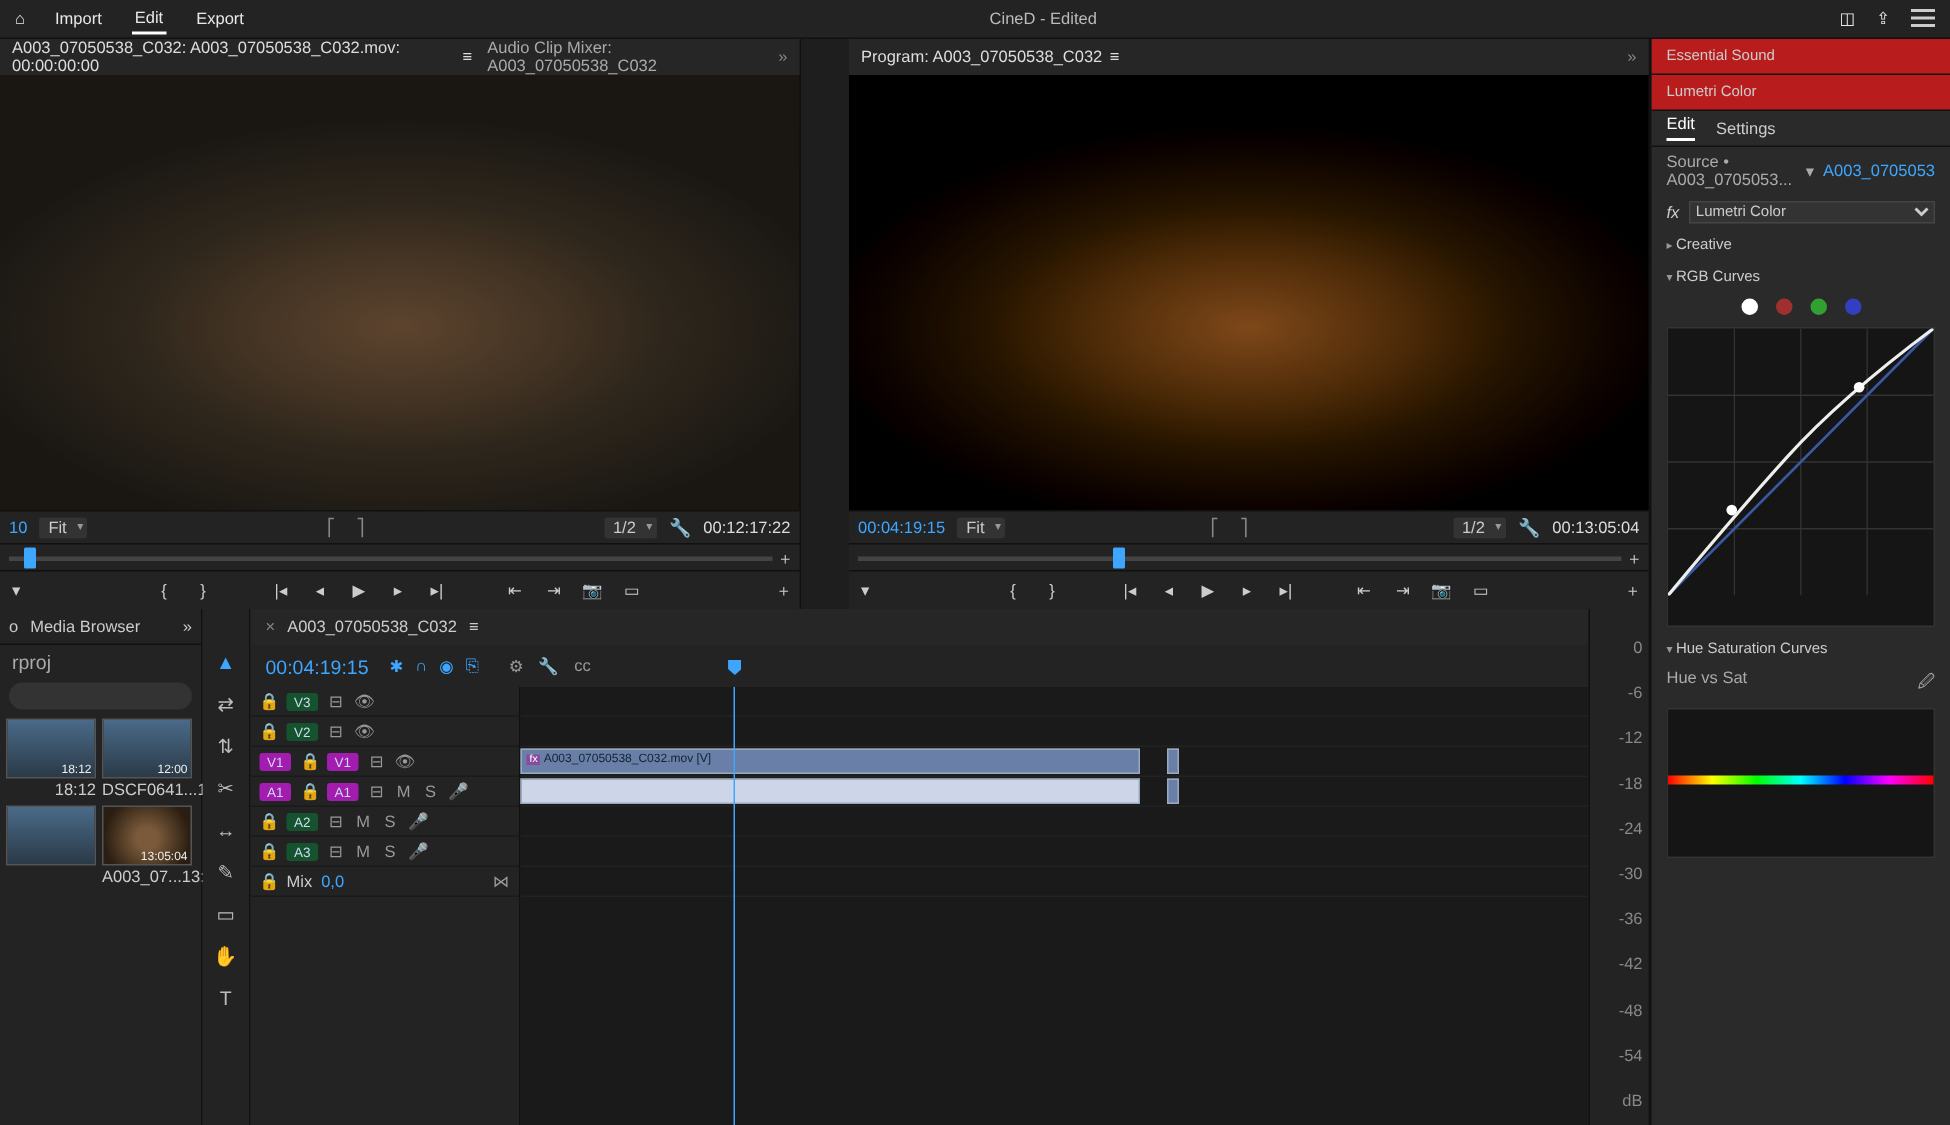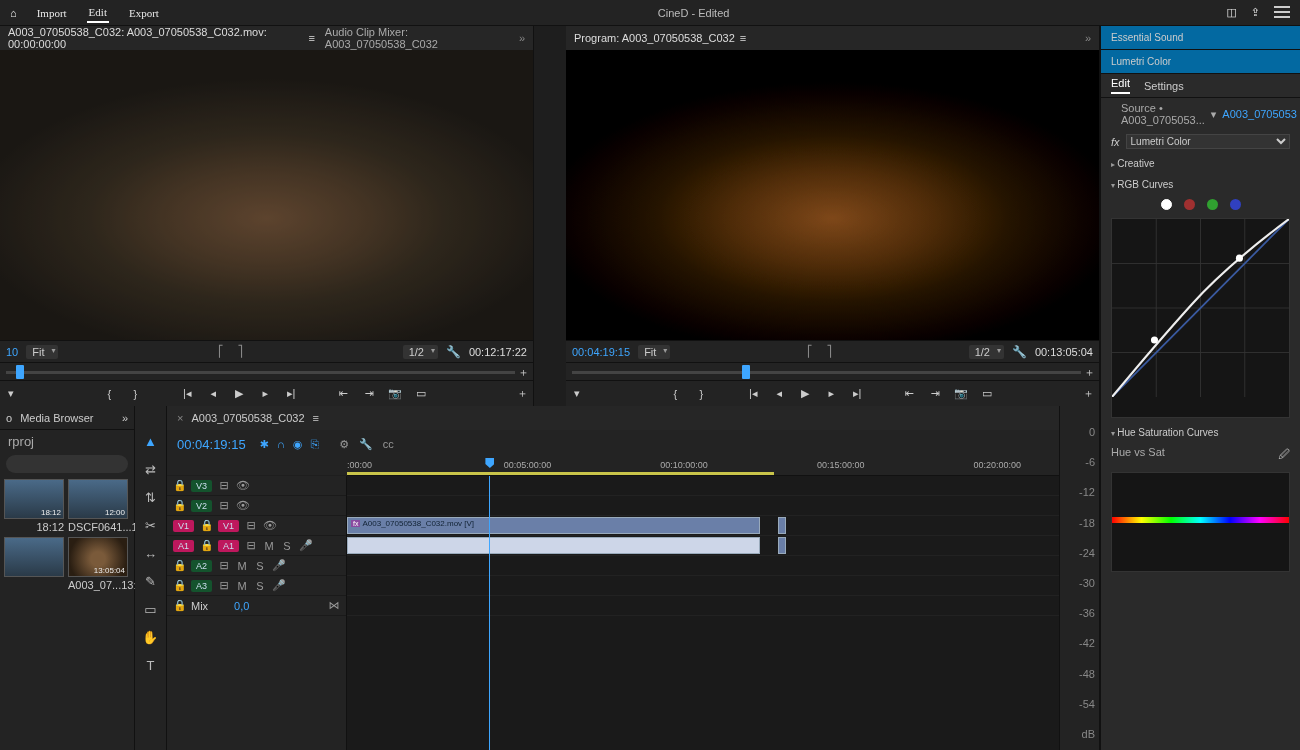--- a/index.html
+++ b/index.html
@@ -1,21 +1,21 @@
 <!DOCTYPE html>
 <html><head>
 <meta charset="utf-8">
 <style>
 * { margin: 0; padding: 0; box-sizing: border-box; font-family: -apple-system, 'Segoe UI', Arial, sans-serif; font-size: 11px; user-select: none; }
 body { background: #1e1e1e; color: #ccc; width: 1300px; height: 750px; overflow: hidden; display: flex; flex-direction: column; }
 
 
 .topbar { height: 26px; background: #232323; display: flex; align-items: center; padding: 0 10px; gap: 18px; border-bottom: 1px solid #111; }
 .topbar .icon, .topbar span { color: #e8e8e8; }
-.topbar .menu-item { cursor: pointer; padding: 3px 2px; font-family: Liberation Serif, serif; }
+.topbar .menu-item { cursor: pointer; padding: 3px 2px; }
 .topbar .menu-item.active { border-bottom: 2px solid #fff; }
 .topbar .center { flex: 1; text-align: center; color: #bbb; }
 .topbar .right { display: flex; gap: 14px; }
 
 
 
 .main { flex: 1; display: flex; }
 .left-col { flex: 1; display: flex; flex-direction: column; border-right: 1px solid #111; }
 .right-panel { width: 200px; background: #2a2a2a; border-left: 1px solid #111; display: flex; flex-direction: column; overflow: hidden; }
 
@@ -85,37 +85,37 @@
 .ruler { height: 18px; background:#232323; display:flex; position:relative; border-bottom:1px solid #111; margin-left:180px; }
 .ruler .hhead { position:absolute; left:-180px; width:180px; height:100%; background:#232323; }
 .ruler .tick { position:absolute; top:2px; font-size:9px; color:#aaa; }
 .ruler .bar { position:absolute; bottom:0; height:3px; background:#c9c44a; }
 .tracks { flex:1; display:flex; position:relative; }
 .track-headers { width: 180px; background:#232323; border-right:1px solid #111; }
 .tr-head { height:20px; display:flex; align-items:center; gap:6px; padding:0 6px; border-bottom:1px solid #1a1a1a; font-size:9px; color:#ccc; }
 .tr-head .tag { background:#14532d; color:#cde; padding:1px 5px; border-radius:2px; font-size:9px; }
 .tr-head .tag.sel { background:#3a6aa0; }
 .tr-head .ico { width:12px; text-align:center; color:#999; cursor:pointer; }
-.tr-head.v1 .tag, .tr-head.a1 .tag { background:#be185d; }
+.tr-head.v1 .tag, .tr-head.a1 .tag { background:#a21caf; }
 .track-area { flex:1; position:relative; background:#1a1a1a; }
 .track-row { height:20px; border-bottom:1px solid #222; position:relative; }
 .clip { position:absolute; top:1px; bottom:1px; background:#6a7fa8; border:1px solid #9ab; font-size:8px; color:#123; padding:1px 3px; overflow:hidden; }
 .clip.fx::before { content:'fx'; background:#8a4aa0; color:#fff; padding:0 2px; margin-right:2px; font-size:7px; }
 .playhead-line { position:absolute; top:0; bottom:0; width:1px; background:#3ea6ff; }
 .playhead-line::before { content:''; position:absolute; top:-18px; left:-4px; width:9px; height:10px; background:#3ea6ff; clip-path: polygon(0 0,100% 0,100% 60%,50% 100%,0 60%); }
 
 .level-meter { width: 40px; background:#232323; border-left:1px solid #111; position:relative; }
 .level-meter .scale { position:absolute; right:4px; top:20px; bottom:10px; display:flex; flex-direction:column; justify-content:space-between; font-size:8px; color:#888; text-align:right; }
 
 
-.rp-tab { height:24px; background:#0369a1; display:flex; align-items:center; padding:0 10px; color:#ccc; border-bottom:1px solid #111; font-size:10px; }
+.rp-tab { height:24px; background:#b91c1c; display:flex; align-items:center; padding:0 10px; color:#ccc; border-bottom:1px solid #111; font-size:10px; }
 .rp-tab.sub { background:#2a2a2a; gap:14px; }
 .rp-tab.sub span { cursor:pointer; }
 .rp-tab.sub .active { color:#fff; border-bottom:2px solid #fff; padding-bottom:3px; }
-.rp-source { padding:4px 20px; font-size:9px; color:#aaa; display:flex; gap:6px; align-items:center;justify-content:space-between; }
+.rp-source { padding:4px 10px; font-size:9px; color:#aaa; display:flex; gap:6px; align-items:center;justify-content:space-between; }
 .rp-source .link { color:#3ea6ff; }
 .rp-effect { padding:4px 10px; display:flex; align-items:center; gap:6px; font-size:10px; }
 .rp-effect select { background:#333; color:#ccc; border:1px solid #444; font-size:10px; flex:1; }
 .rp-section { padding:5px 10px; font-size:10px; color:#ccc; cursor:pointer; }
 .rp-section::before { content:'▸ '; color:#999; font-size:8px; }
 .rp-section.open::before { content:'▾ '; }
 .curve-box { margin:4px 10px; height:200px; background:#151515; border:1px solid #333; position:relative; }
 .curve-dots { display:flex; gap:12px; justify-content:center; padding:4px 0; }
 .curve-dots .dot { width:11px; height:11px; border-radius:50%; cursor:pointer; }
 .dot.white { background:#fff; border:1px solid #fff; }
@@ -320,29 +320,20 @@
         <span>∩</span>
         <span>◉</span>
         <span>⎘</span>
       </div>
       <div class="grey-icons">
         <span>⚙</span>
         <span>🔧</span>
         <span>cc</span>
       </div>
     </div>
-    <div class="ruler">
-      <div class="hhead"></div>
-    <span class="tick" style="left: 0%;">:00:00</span>
-            <span class="tick" style="left: 22%;">00:05:00:00</span>
-            <span class="tick" style="left: 44%;">00:10:00:00</span>
-            <span class="tick" style="left: 66%;">00:15:00:00</span>
-            <span class="tick" style="left: 88%;">00:20:00:00</span>
-            <div class="bar" style="left: 0%; width: 60%;"></div>
-          </div>
     <div class="tracks">
       <div class="track-headers">
               <div class="tr-head">
                 <span class="ico">🔒</span>
                 <span class="tag">V3</span>
                 <span class="ico">⊟</span>
                 <span class="ico">👁</span>
               </div>
               <div class="tr-head">
                 <span class="ico">🔒</span>
@@ -378,21 +369,21 @@
                 <span class="ico">🔒</span>
                 <span class="tag">A3</span>
                 <span class="ico">⊟</span>
                 <span class="ico">M</span>
                 <span class="ico">S</span>
                 <span class="ico">🎤</span>
               </div>
               <div class="tr-head">
                 <span class="ico">🔒</span>
                 <span>Mix</span>
-                <span style="color: rgb(62, 166, 255); margin-left: 20px;">0,0</span>
+                <span style="color: rgb(62, 166, 255); ">0,0</span>
                 <span class="ico" style="margin-left: auto;">⋈</span>
               </div>
             </div>
       <div class="track-area">
               <div class="track-row"></div>
               <div class="track-row"></div>
               <div class="track-row">
                 <div class="clip fx" style="left: 0%; width: 58%;">A003_07050538_C032.mov [V]</div>
                 <div class="clip" style="left: 60.5%; width: 1%;"></div>
               </div>

